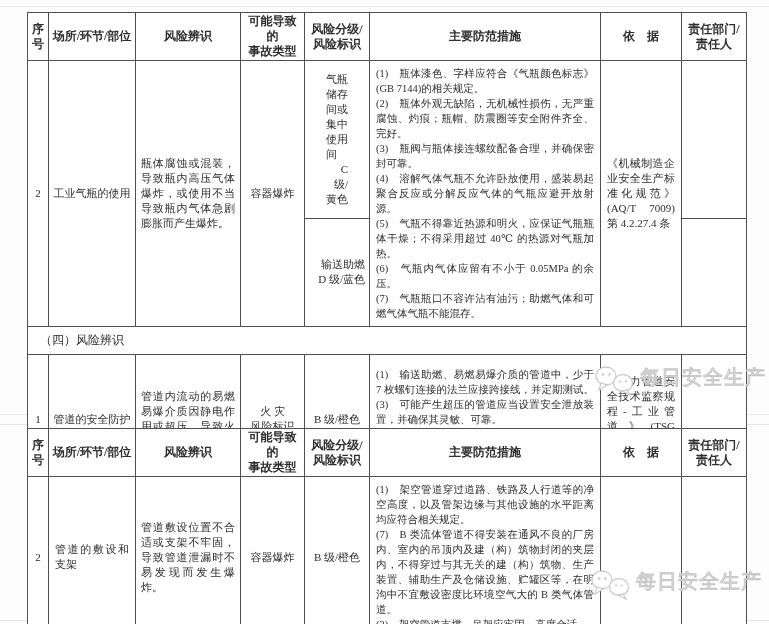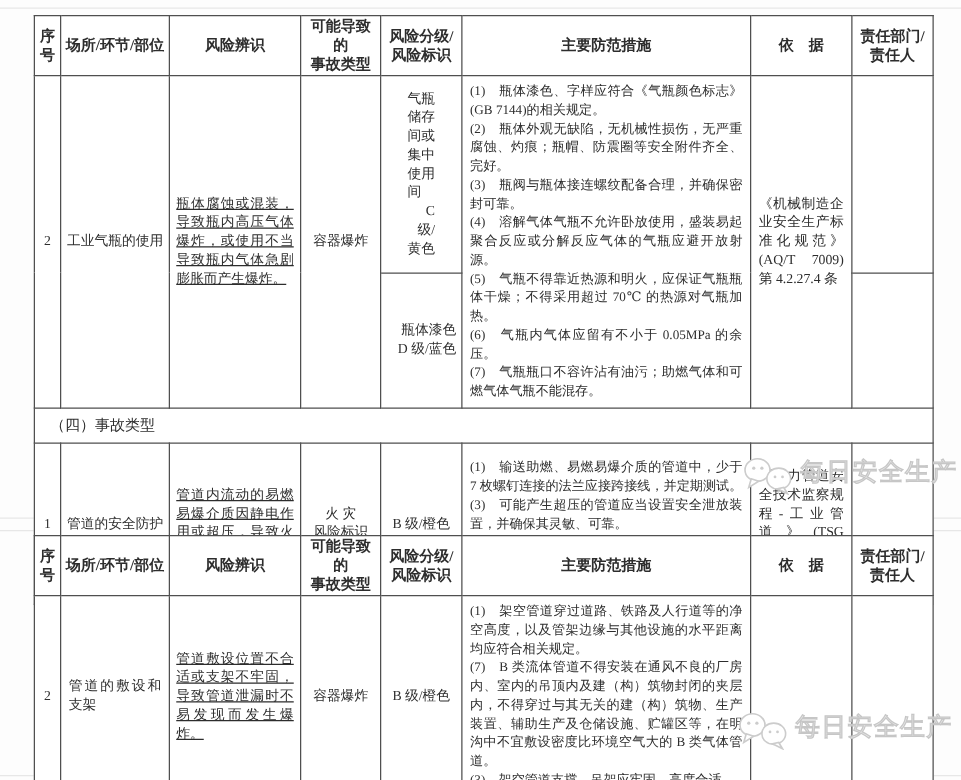--- a/index.html
+++ b/index.html
@@ -27,21 +27,21 @@
   tr.h-sup  { height:152px; }
   .c   { text-align:center; }
   .jt  { text-align:justify; }
   .ms  { padding:5px 6px; font-size:10.5px; }
   .ms p { margin:0; text-align:justify; line-height:15px; }
   .basis { padding:19px 6px; text-align:justify; }
   .sec { font-size:12px; text-align:left; padding:4px 2px 4px 12px; }
   .lvl p { margin:0; }
   .lvl .lvl-text { text-align:justify; }
   .lvl .lvl-grade { text-align:right; }
-  .risk { padding:3px 5px;text-decoration:underline; }
+  .risk { padding:3px 5px; }
   
   .wm {
     position:absolute; z-index:10; display:flex; gap:4px;
     pointer-events:none; font-family:"Liberation Sans","DejaVu Sans",sans-serif;
   }
   .wm-text {
     font-size:20px; letter-spacing:1px; color:#e9e9e9;
     -webkit-text-stroke:1px #c6c6c6; white-space:nowrap;
   }
   #wm1 { left:594px; top:364px; }
@@ -97,36 +97,36 @@
       <td rowspan="2" class="c">容器爆炸</td>
       <td class="lvl" style="padding:4px 21px">
         <p class="lvl-text">气瓶储存间或集中使用间</p>
         <p class="lvl-grade">C 级/黄色</p>
       </td>
       <td rowspan="2" class="ms">
         <p>(1)　瓶体漆色、字样应符合《气瓶颜色标志》(GB 7144)的相关规定。</p>
         <p>(2)　瓶体外观无缺陷，无机械性损伤，无严重腐蚀、灼痕；瓶帽、防震圈等安全附件齐全、完好。</p>
         <p>(3)　瓶阀与瓶体接连螺纹配备合理，并确保密封可靠。</p>
         <p>(4)　溶解气体气瓶不允许卧放使用，盛装易起聚合反应或分解反应气体的气瓶应避开放射源。</p>
-        <p>(5)　气瓶不得靠近热源和明火，应保证气瓶瓶体干燥；不得采用超过 70℃ 的热源对气瓶加热。</p>
+        <p>(5)　气瓶不得靠近热源和明火，应保证气瓶瓶体干燥；不得采用超过 40℃ 的热源对气瓶加热。</p>
         <p>(6)　气瓶内气体应留有不小于 0.05MPa 的余压。</p>
         <p>(7)　气瓶瓶口不容许沾有油污；助燃气体和可燃气体气瓶不能混存。</p>
       </td>
       <td rowspan="2" class="basis">《机械制造企业安全生产标准化规范》(AQ/T 7009)第 4.2.27.4 条</td>
       <td></td>
     </tr>
     <tr class="h-b">
       <td class="lvl c">
-        <p class="lvl-grade">瓶体漆色</p>
+        <p class="lvl-grade">输送助燃</p>
         <p class="lvl-grade">D 级/蓝色</p>
       </td>
       <td></td>
     </tr>
     <tr class="h-sec">
-      <td colspan="8" class="sec">（四）事故类型</td>
+      <td colspan="8" class="sec">（四）风险辨识</td>
     </tr>
     <tr class="h-pipe">
       <td class="c">1</td>
       <td class="c">管道的安全防护</td>
       <td class="jt risk">管道内流动的易燃易爆介质因静电作用或超压，导致火灾和爆炸。</td>
       <td class="c">
         <div>火 灾</div>
         <div>风险标识</div>
       </td>
       <td class="c">B 级/橙色</td>

